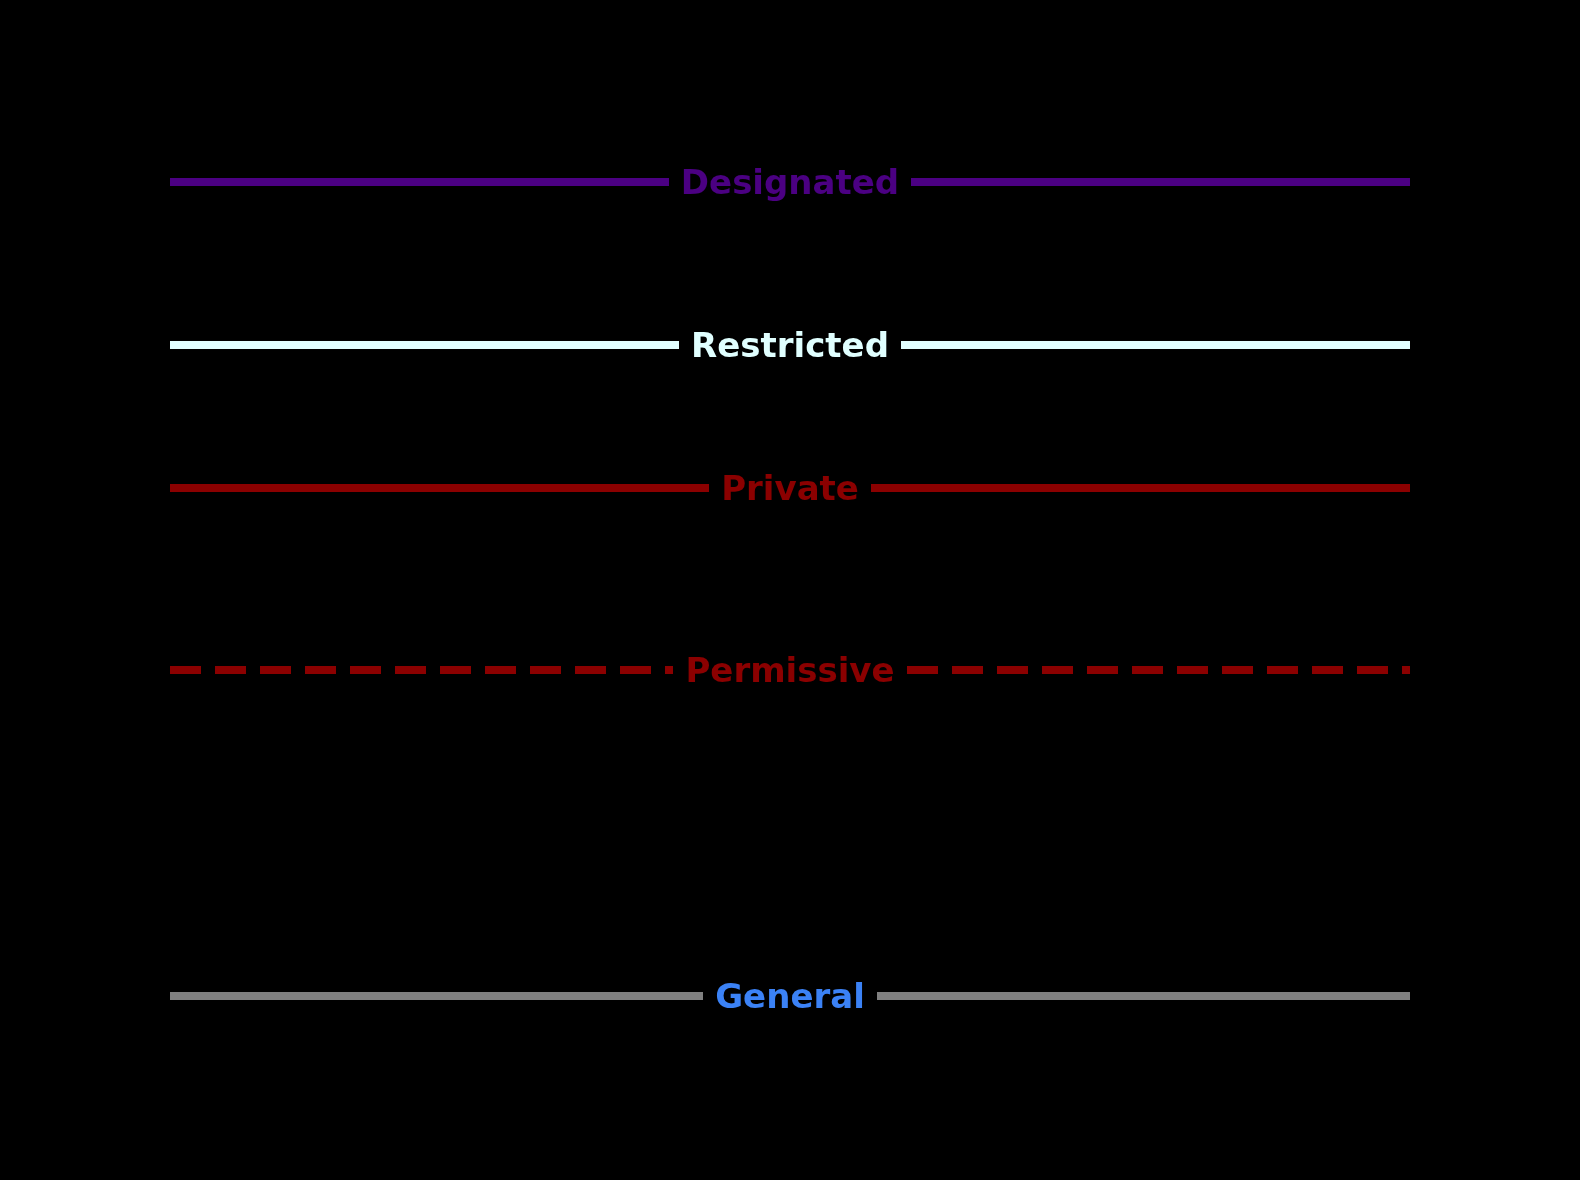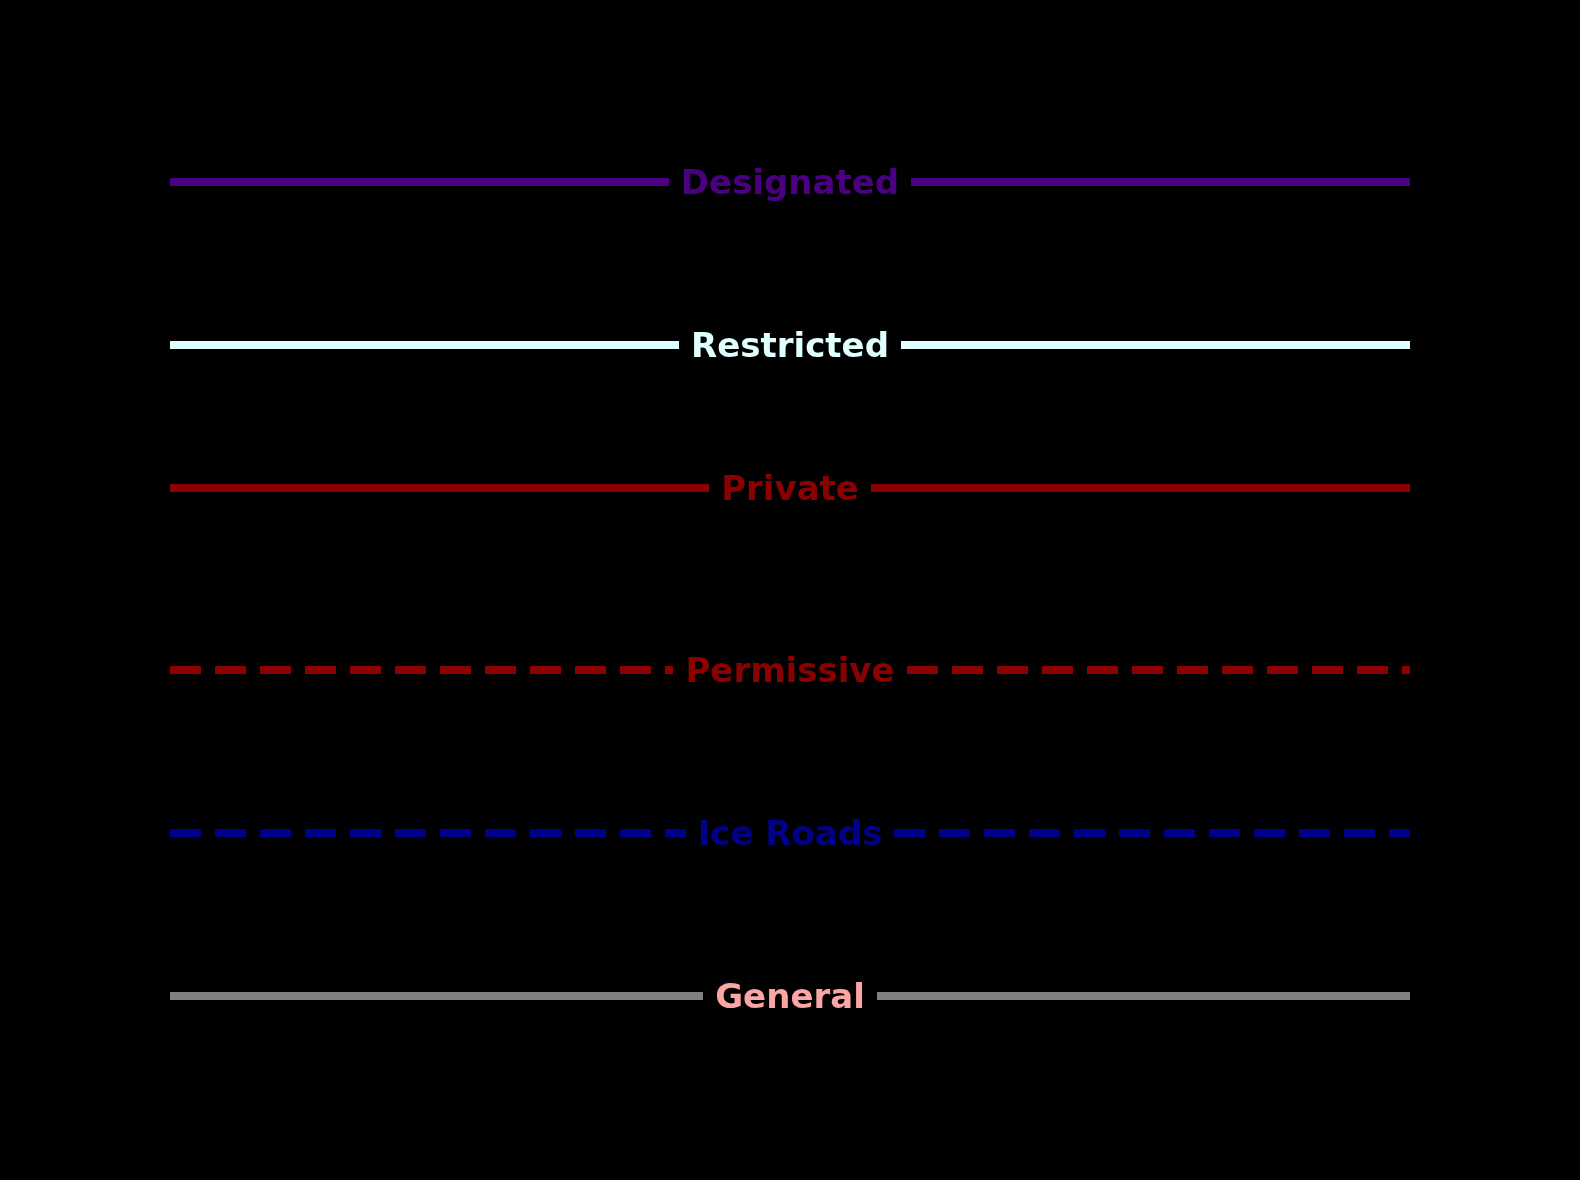--- a/index.html
+++ b/index.html
@@ -53,23 +53,18 @@
     <div class="legend-row" style="top: 448px;">
       <div class="line-seg" style="background: rgb(139, 0, 0);"></div>
       <span class="legend-label" style="color: rgb(139, 0, 0);">Private</span>
       <div class="line-seg" style="background: rgb(139, 0, 0);"></div>
     </div>
     <div class="legend-row" style="top: 630px;">
       <div class="line-seg" style="background: repeating-linear-gradient(to right, rgb(139, 0, 0) 0px, rgb(139, 0, 0) 31px, transparent 31px, transparent 45px);"></div>
       <span class="legend-label" style="color: rgb(139, 0, 0);">Permissive</span>
       <div class="line-seg" style="background: repeating-linear-gradient(to right, rgb(139, 0, 0) 0px, rgb(139, 0, 0) 31px, transparent 31px, transparent 45px);"></div>
     </div>
-    <div class="legend-row" style="top: 793px;">
-      <div class="line-seg" style="background: repeating-linear-gradient(to right, rgb(0, 0, 139) 0px, rgb(0, 0, 139) 31px, transparent 31px, transparent 45px);"></div>
-      <span class="legend-label" style="color: rgb(0, 0, 139);">Ice Roads</span>
-      <div class="line-seg" style="background: repeating-linear-gradient(to right, rgb(0, 0, 139) 0px, rgb(0, 0, 139) 31px, transparent 31px, transparent 45px);"></div>
-    </div>
     <div class="legend-row" style="top: 956px;">
       <div class="line-seg" style="background: rgb(128, 128, 128);"></div>
-      <span class="legend-label" style="color: #fca5a5;">General</span>
+      <span class="legend-label" style="color: #3b82f6;">General</span>
       <div class="line-seg" style="background: rgb(128, 128, 128);"></div>
     </div>
   </div>
 
 </body></html>

